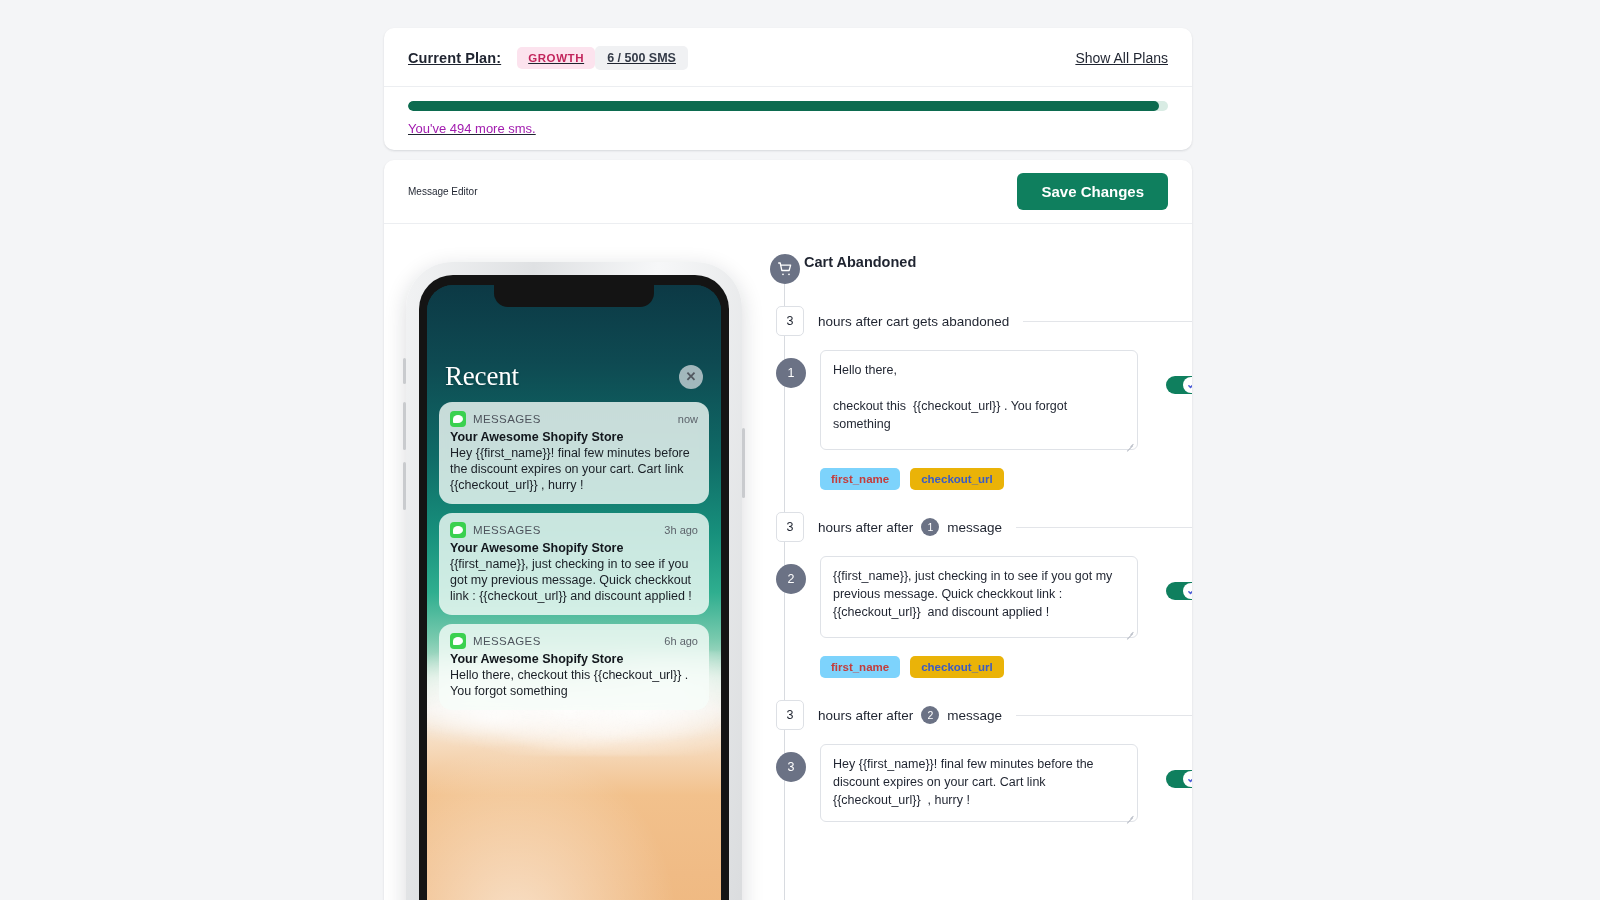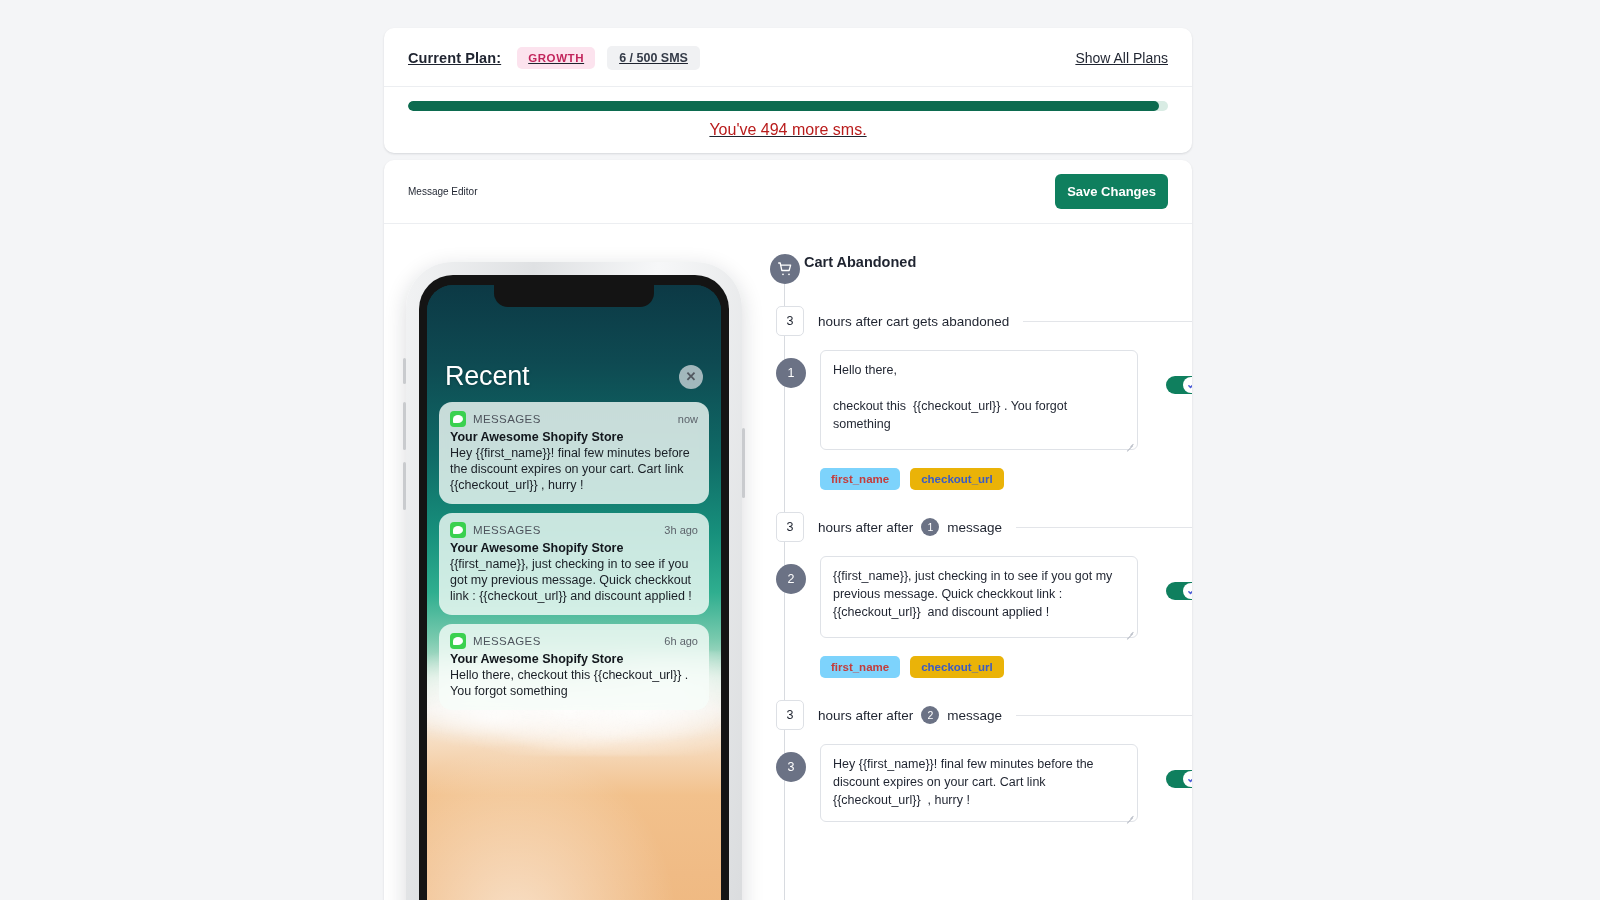--- a/index.html
+++ b/index.html
@@ -42,21 +42,21 @@
     margin-left: 16px;
     background: #fce3ee;
     color: #c2255c;
     font-size: 11.5px;
     font-weight: 700;
     letter-spacing: .6px;
     padding: 5px 11px;
     border-radius: 5px;
   }
   .badge-quota {
-    margin-left: 12px;
+    margin-left: 0;
     background: #f0f1f3;
     color: #343b48;
     font-size: 12.5px;
     font-weight: 700;
     padding: 5px 12px;
     border-radius: 5px;
   }
   .show-all-plans {
     margin-left: auto;
     font-size: 14px;
@@ -72,23 +72,22 @@
     border-radius: 6px;
     overflow: hidden;
   }
   .progress-fill {
     position: absolute; left: 0; top: 0; bottom: 0;
     background: #0c6b4f;
     border-radius: 6px;
   }
   .progress-note {
     margin-top: 10px;
-    font-size: 16px;
-    color: #b91c1c;
-    text-align: center;
+    font-size: 13px;
+    color: #a21caf;
   }
 
   
   .editor-card {
     position: absolute;
     left: 384px; top: 160px;
     width: 808px;
     height: 760px;
     background: #ffffff;
     border-radius: 10px;
@@ -102,23 +101,23 @@
     padding: 0 24px;
     border-bottom: 1px solid #eceef1;
   }
   .editor-title { font-size: 10px; font-weight: 400; color: #1f2430; }
   .save-btn {
     margin-left: auto;
     background: #0f7f5e;
     color: #ffffff;
     border: none;
     font-family: inherit;
-    font-size: 13px;
-    font-weight: 700;
-    padding: 10px 12px;
+    font-size: 15px;
+    font-weight: 700;
+    padding: 10px 24px;
     border-radius: 6px;
     cursor: pointer;
   }
   .editor-body {
     display: flex;
     padding: 20px 0 0 0;
     height: calc(100% - 64px);
   }
 
   
@@ -215,20 +214,21 @@
   .side-btn.vol-up { top: 140px; height: 48px; }
   .side-btn.vol-dn { top: 200px; height: 48px; }
   .side-btn.power { left: auto; right: -3px; top: 166px; height: 70px; }
 
   .recent-row {
     position: relative;
     z-index: 3;
     display: flex;
     align-items: center;
     padding: 76px 18px 10px 18px;
+    font-family: Liberation Serif, serif;
   }
   .recent-title {
     font-size: 27px;
     font-weight: 400;
     color: #ffffff;
     letter-spacing: -.2px;
     text-shadow: 0 1px 3px rgba(0,0,0,.25);
   }
   .recent-close {
     margin-left: auto;

